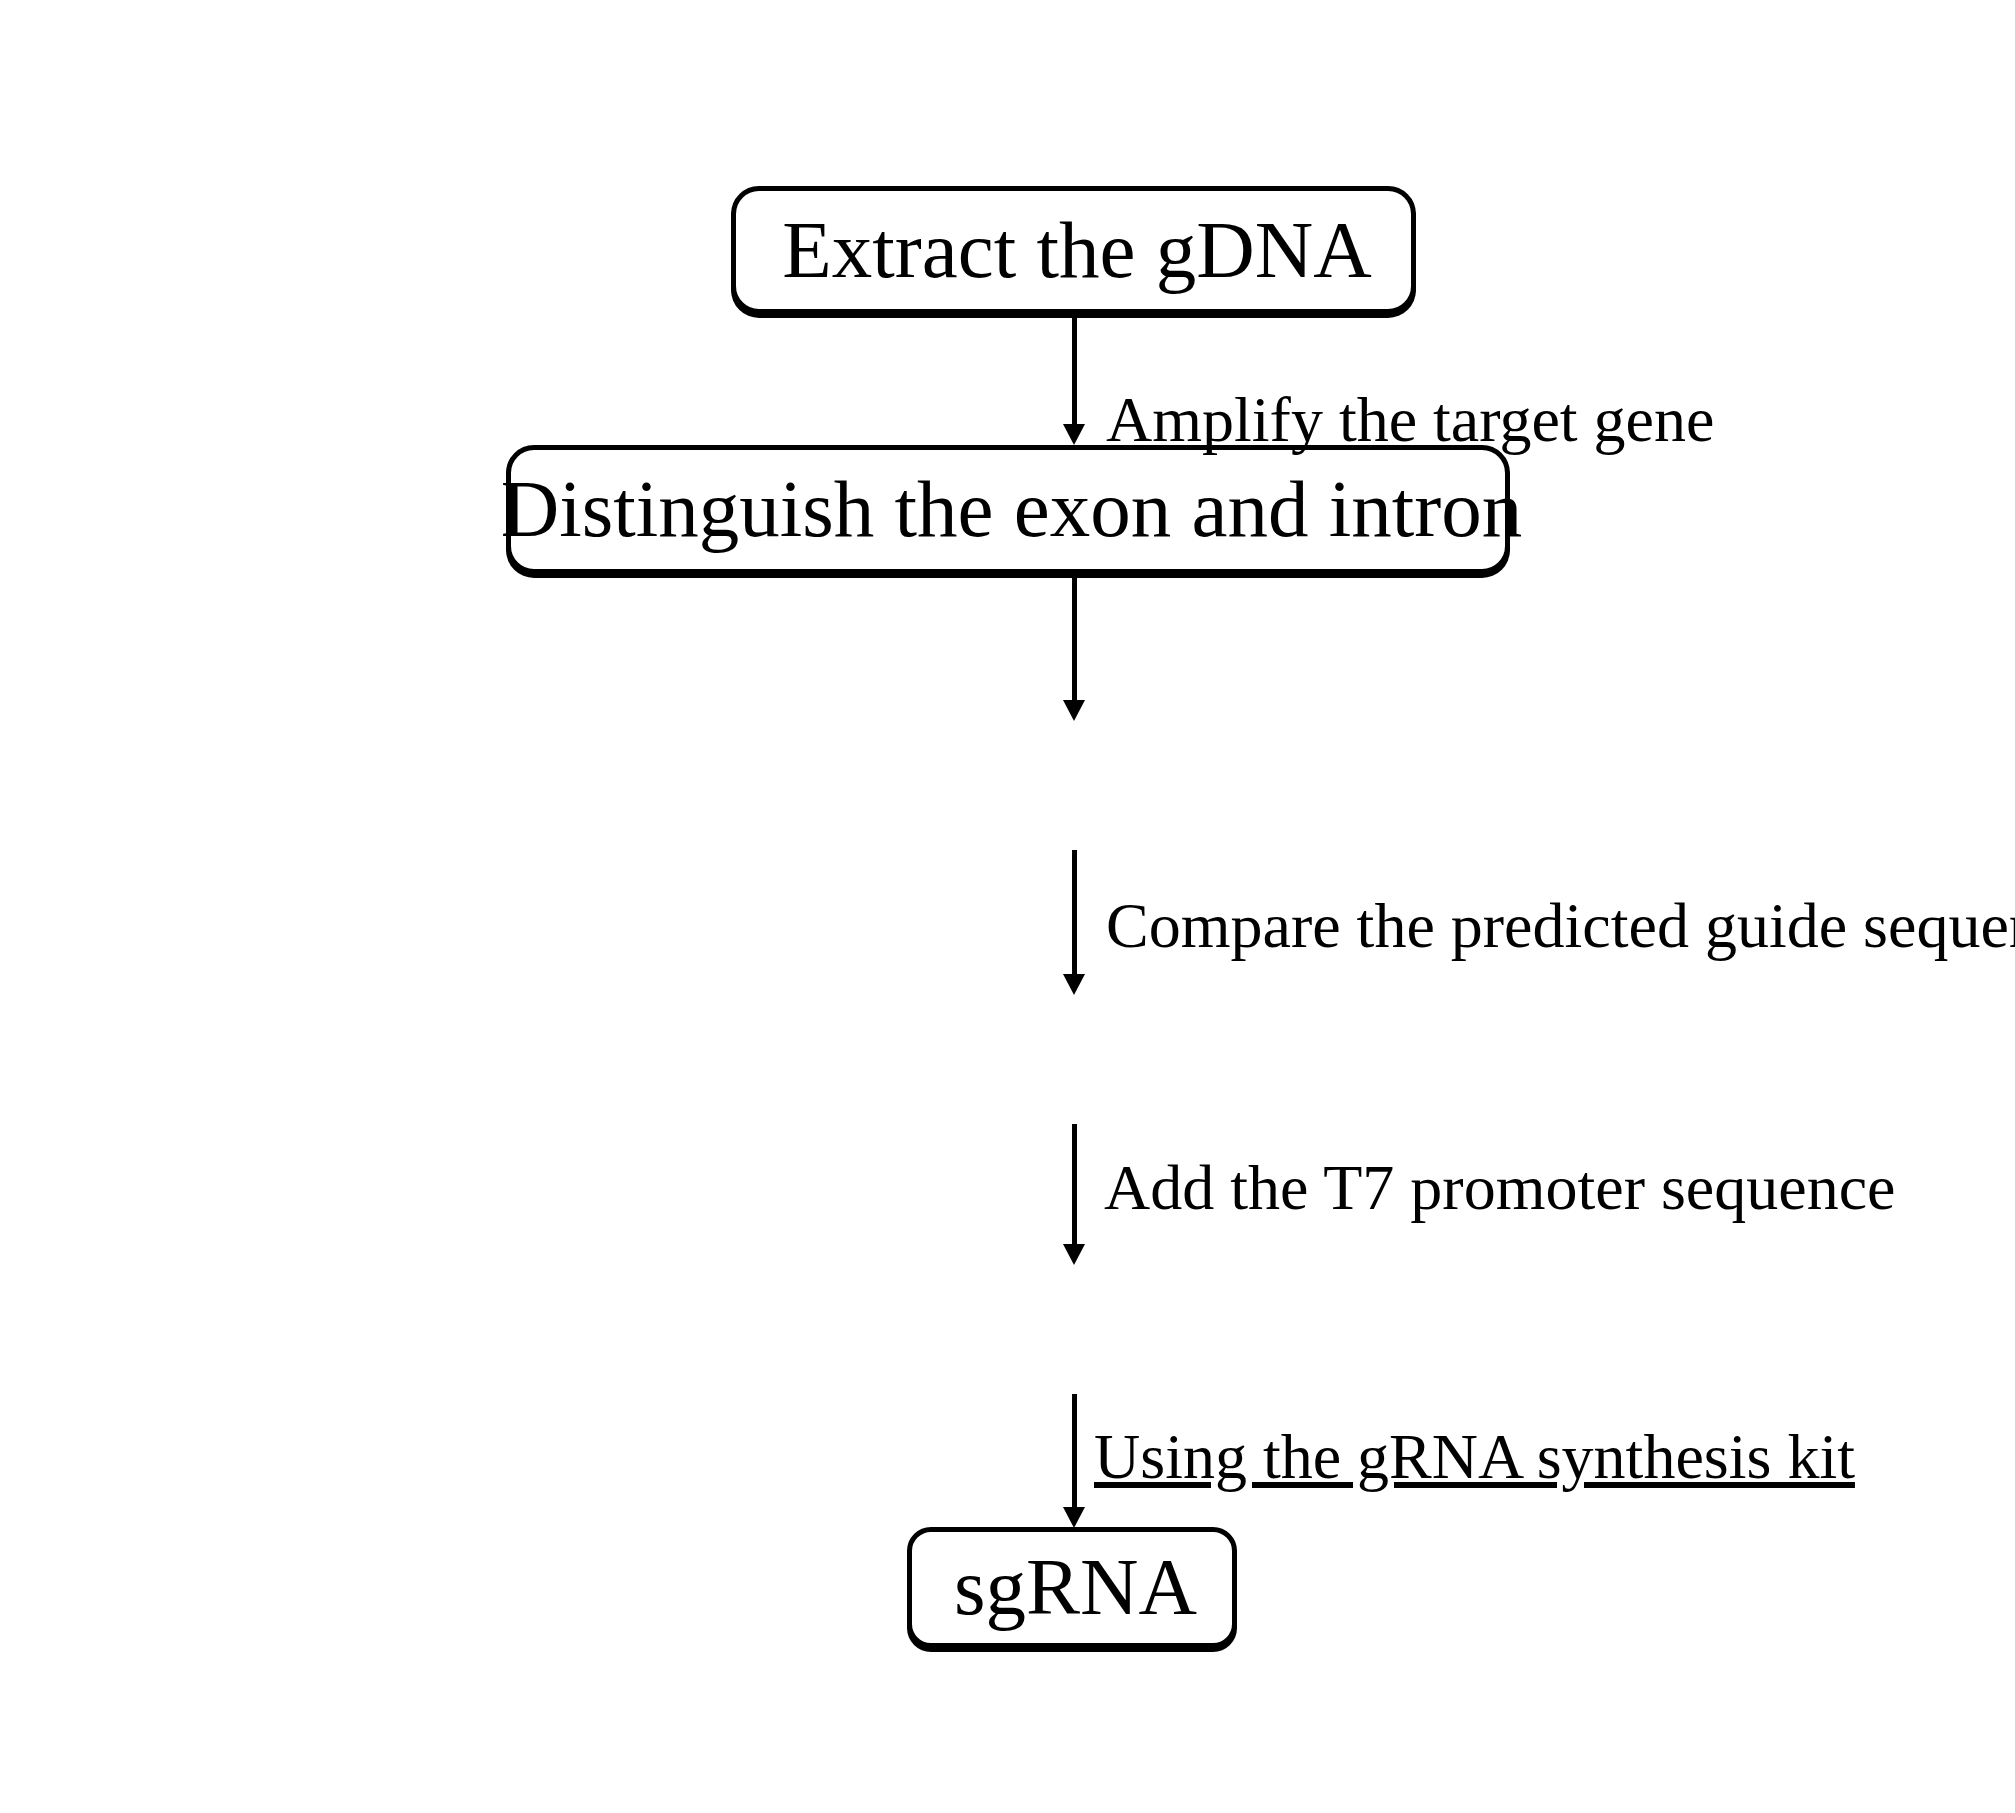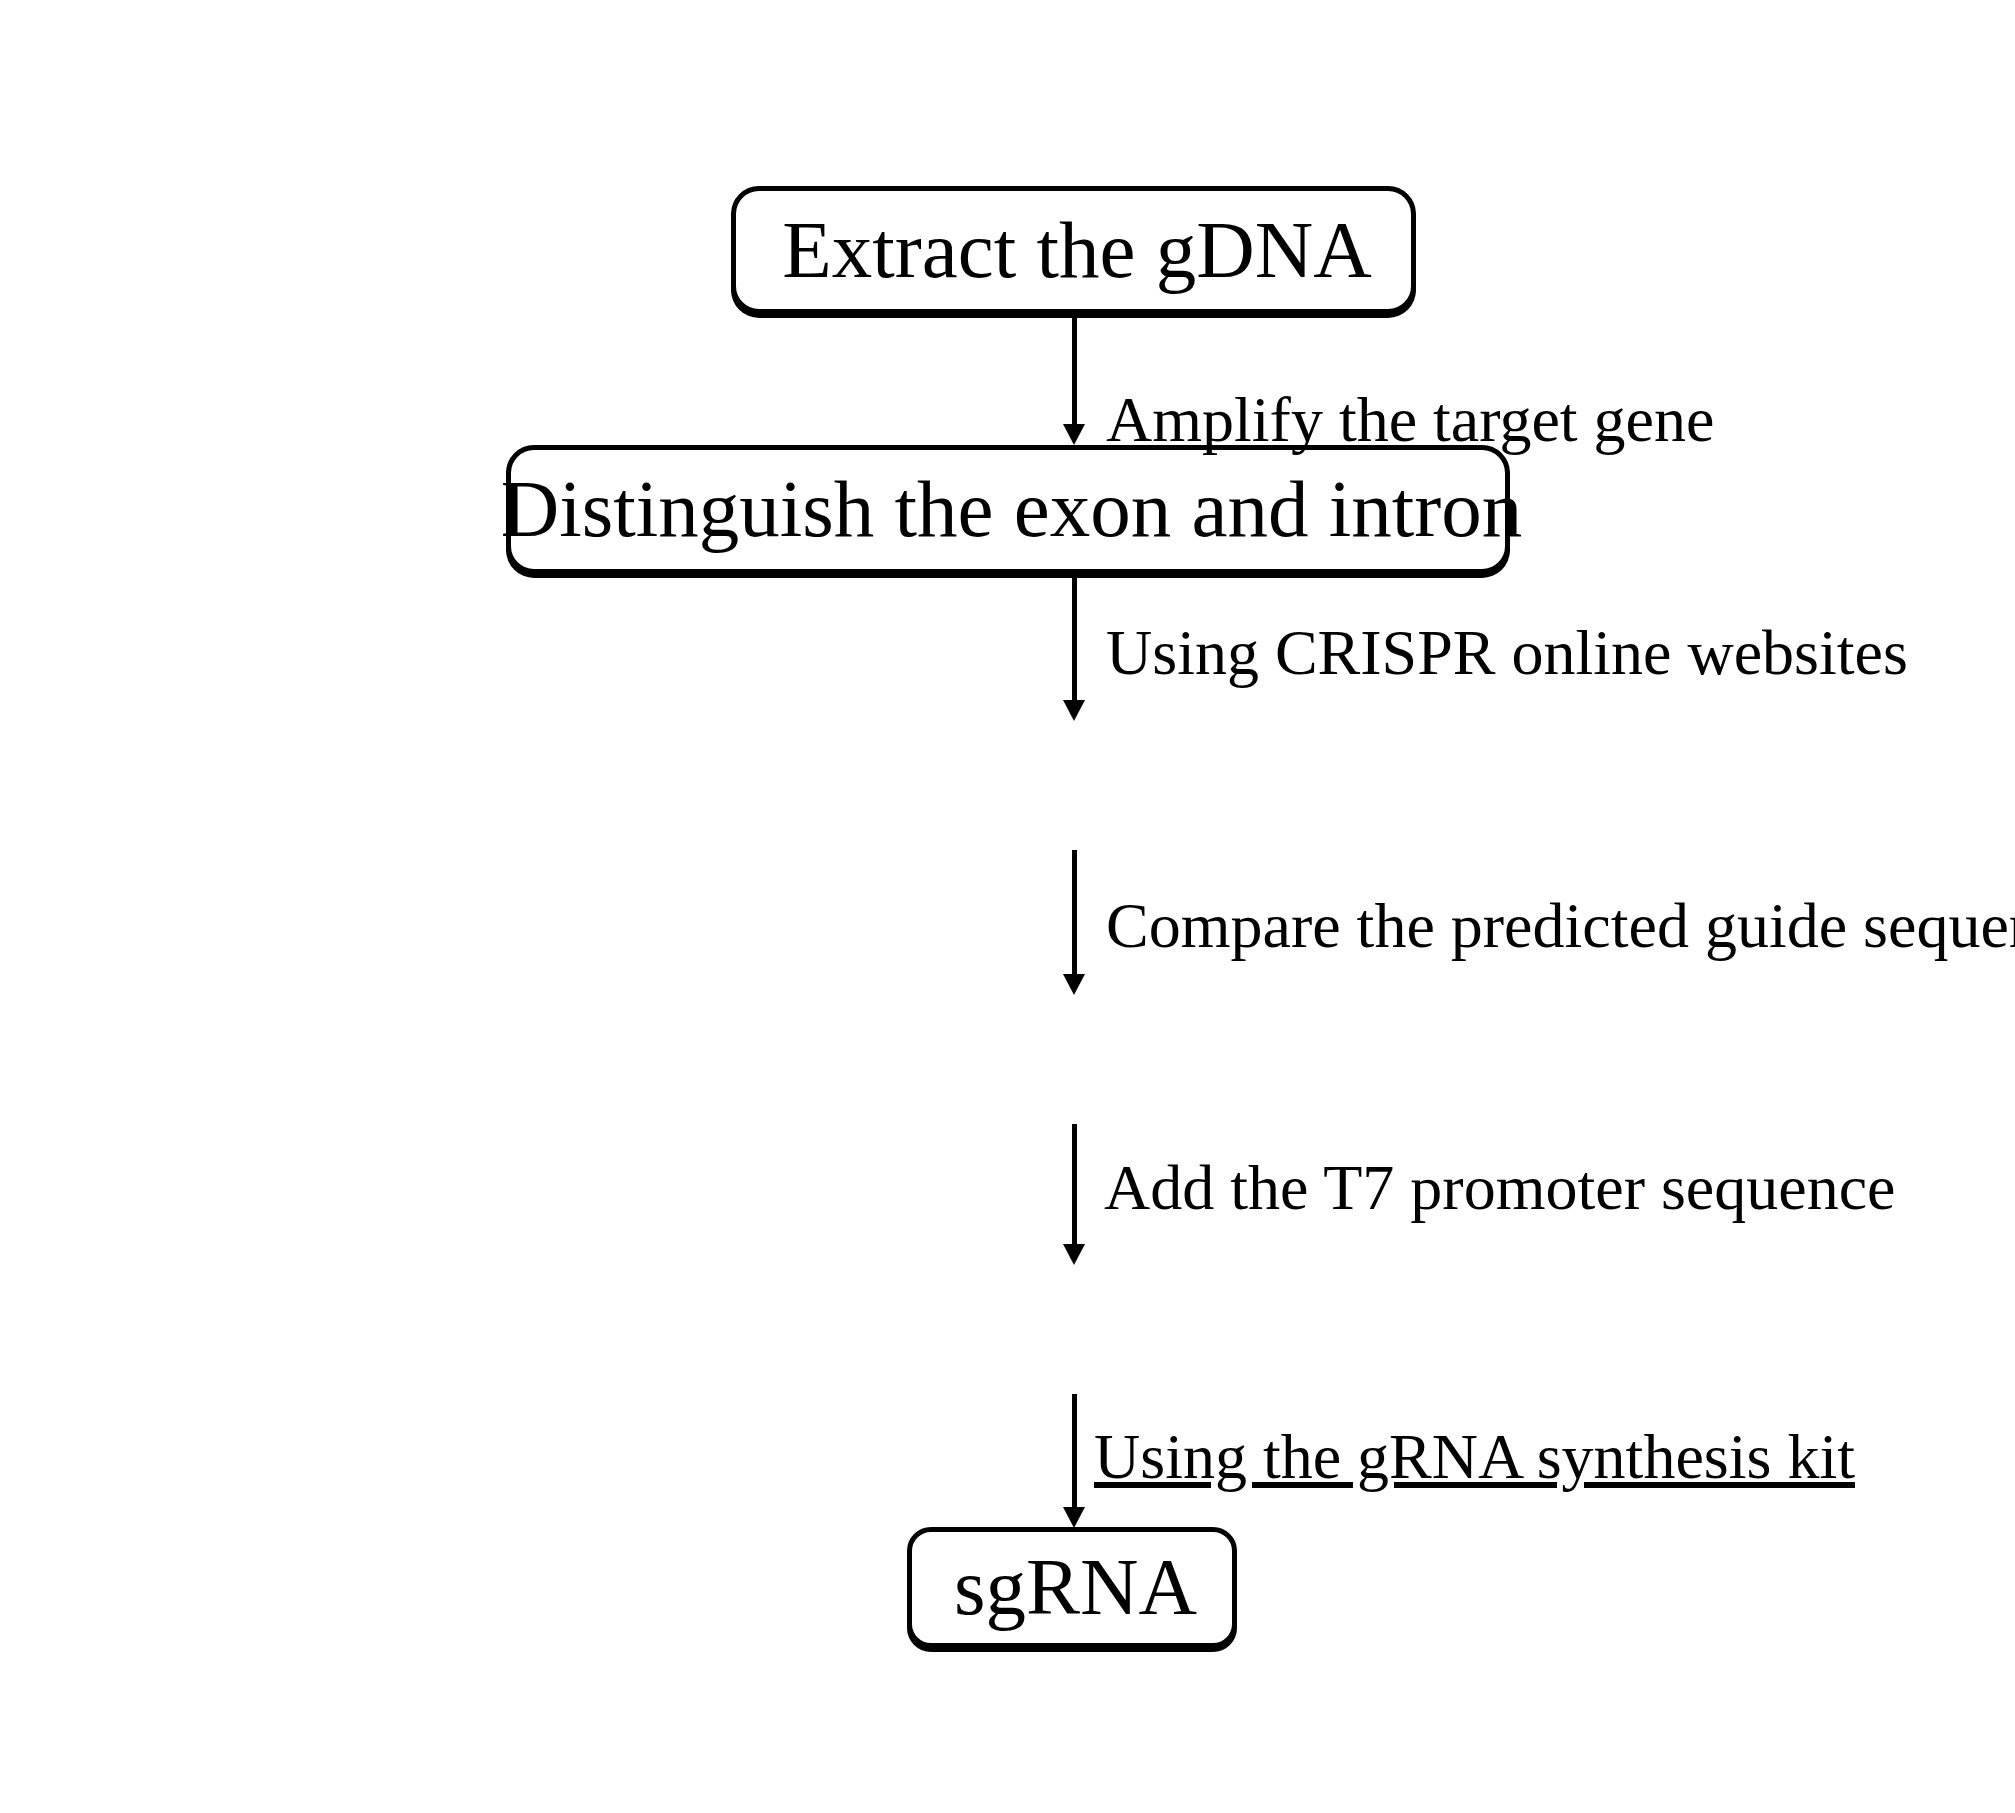--- a/index.html
+++ b/index.html
@@ -92,21 +92,20 @@
   <div class="flow-box b6">
     <span>sgRNA</span>
   </div>
 
   <div class="arrow-line al1"></div>
   <div class="arrow-head ah1"></div>
   <div class="arrow-label l1">Amplify the target gene</div>
 
   <div class="arrow-line al2"></div>
   <div class="arrow-head ah2"></div>
-  <div class="arrow-label l2">Using CRISPR online websites</div>
 
   <div class="arrow-line al3"></div>
   <div class="arrow-head ah3"></div>
   <div class="arrow-label l3">Compare the predicted guide sequences</div>
 
   <div class="arrow-line al4"></div>
   <div class="arrow-head ah4"></div>
   <div class="arrow-label l4">Add the T7 promoter sequence</div>
 
   <div class="arrow-line al5"></div>

